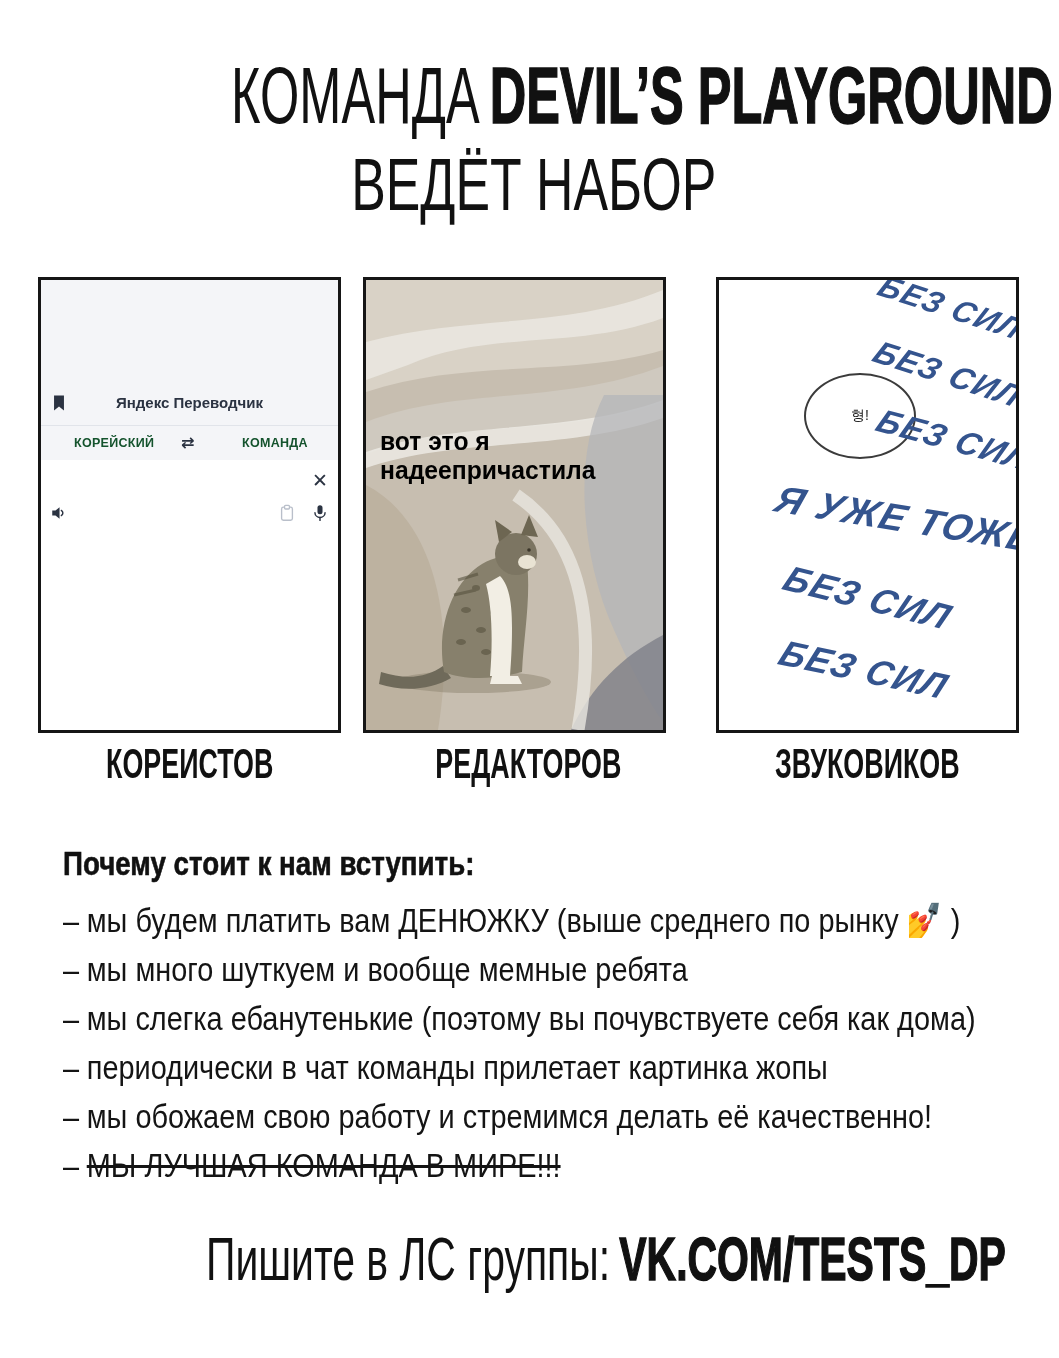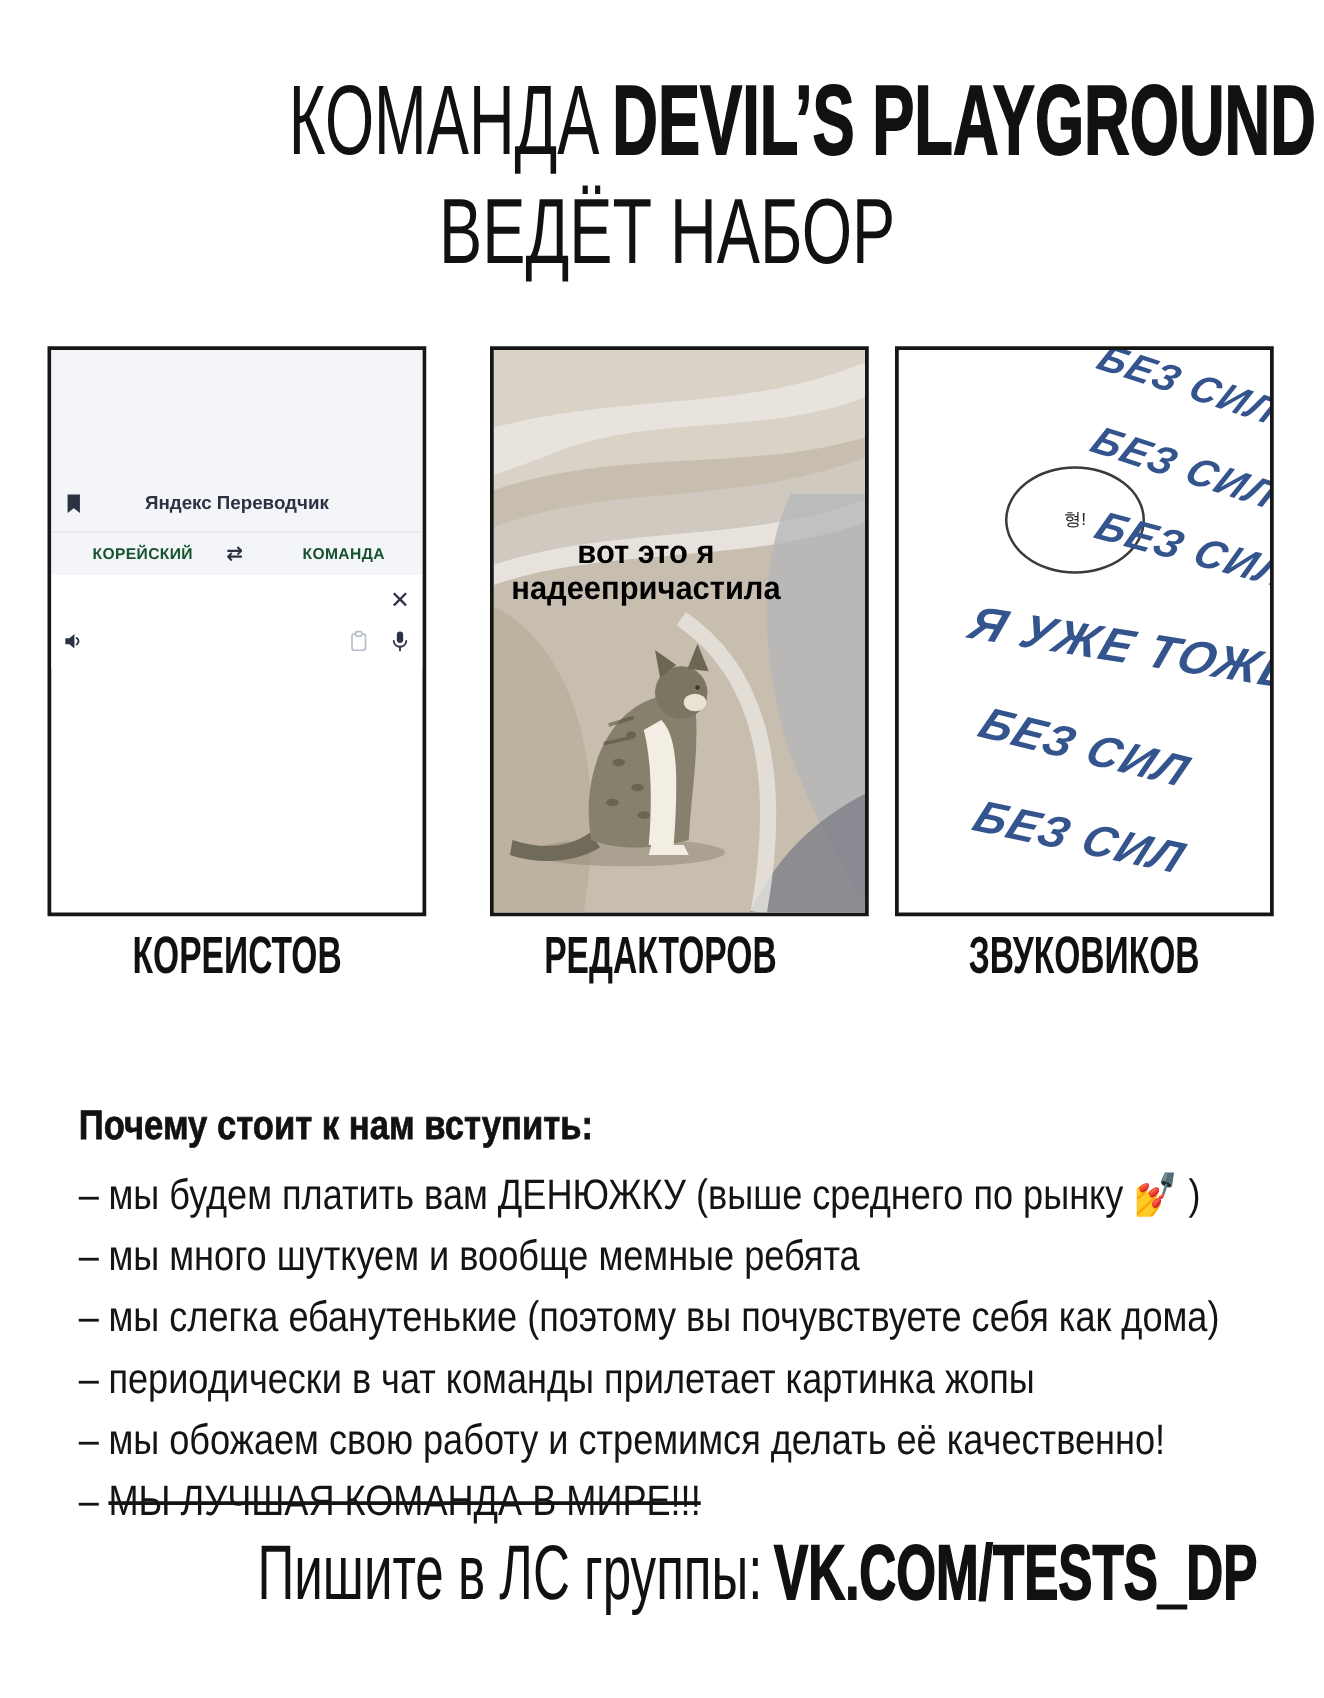--- a/index.html
+++ b/index.html
@@ -14,21 +14,21 @@
   .title-l1{top:56px;left:0;width:1059px;text-align:center;font-size:79px;line-height:1.0;}
   .title-l2{top:148px;left:4px;width:1059px;text-align:center;font-size:74px;line-height:1.0;}
   .cond{display:inline-block;transform:scaleX(0.64);transform-origin:50% 50%;white-space:nowrap;}
   .cond2{display:inline-block;transform:scaleX(0.70);transform-origin:50% 50%;white-space:nowrap;}
   .t-reg{font-weight:400;margin-right:16px;}
   .t-bold{font-weight:700;-webkit-text-stroke:1.5px #111;}
 
   
   .card{top:277px;width:297px;height:450px;border:3px solid #161616;background:#fff;overflow:hidden;}
   .card1{left:38px;text-decoration:underline;}
-  .card2{left:392px;text-align:center;}
+  .card2{left:363px;}
   .card3{left:716px;}
 
   
   .yx-top{position:absolute;left:0;top:0;width:297px;height:180px;background:#f4f5f8;}
   .yx-divider{position:absolute;left:0;top:145px;width:297px;height:1px;background:#e1e4ea;}
   .yx-bm{position:absolute;left:9px;top:114px;width:18px;height:18px;}
   .yx-title{position:absolute;left:0;top:114px;width:297px;text-align:center;
     font-size:15px;font-weight:700;color:#2b3342;}
   .yx-lang{position:absolute;top:156px;font-size:12.5px;font-weight:700;color:#14532d;letter-spacing:.3px;}
   .yx-from{left:33px;}
@@ -68,21 +68,21 @@
   .bubble span{font-size:14px;color:#222;font-weight:400;}
 
   
   .card-label{top:743px;width:303px;text-align:center;font-size:42px;font-weight:700;line-height:1;}
   .card-label .cond{transform:scaleX(0.64);}
   .lab1{left:38px;}
   .lab2{left:377px;}
   .lab3{left:716px;}
 
   
-  .reasons{left:63px;top:845px;width:990px;margin-top:36px;}
+  .reasons{left:63px;top:845px;width:990px;}
   .reasons-h{font-size:33px;font-weight:700;transform:scaleX(0.84);transform-origin:left center;
     white-space:nowrap;margin-bottom:13px;-webkit-text-stroke:.6px #111;}
   .reason{font-size:34px;line-height:49px;transform:scaleX(0.85);transform-origin:left center;
     white-space:nowrap;color:#141414;}
   .reason .dash{margin-right:9px;}
   .reason.struck .rtext{text-decoration:line-through;text-decoration-thickness:3px;}
 
   
   .footer{top:1228px;left:0;width:1059px;text-align:center;font-size:62px;line-height:1;}
   .footer .condf{display:inline-block;transform:scaleX(0.66);transform-origin:50% 50%;white-space:nowrap;}

